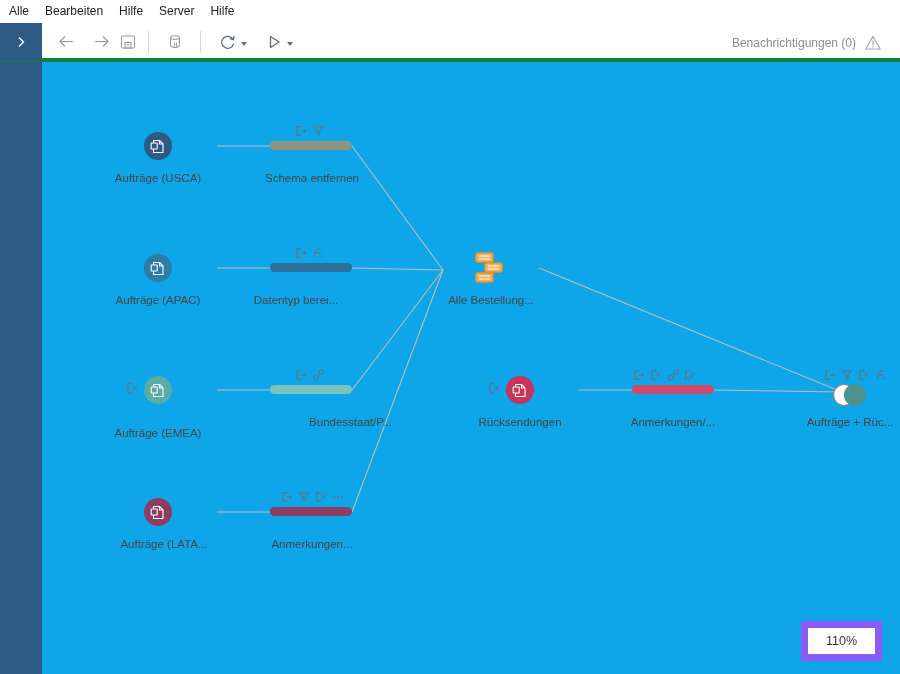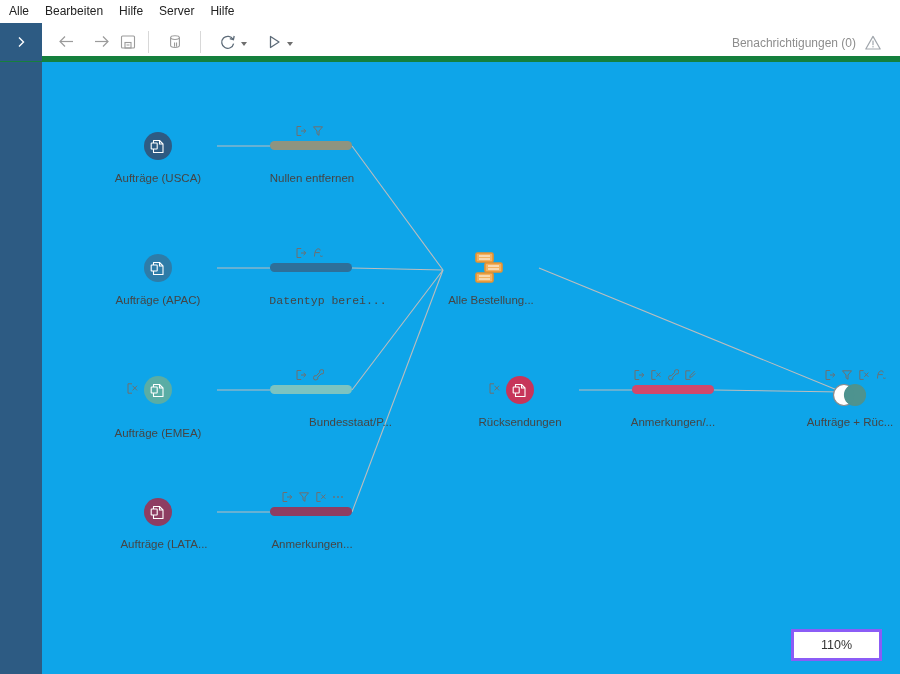--- a/index.html
+++ b/index.html
@@ -22,21 +22,21 @@
   }
   .menu-item{
     font-size:12px;color:#222222;
     padding:0 9px 0 0;margin-right:7px;
     white-space:nowrap;line-height:23px;cursor:default;
   }
   
   #toolbar{
     position:absolute;left:0;top:23px;width:900px;height:39px;
     background:#ffffff;
-    border-bottom:6px solid #15803d;
+    border-bottom:4px solid #15803d;
     box-sizing:border-box;
   }
   #sidebar-toggle{
     position:absolute;left:0;top:0;width:42px;height:38px;
     background:#2d5b83;
     display:flex;align-items:center;justify-content:center;
     cursor:pointer;
   }
   #sidebar-toggle svg{display:block;}
   .tb-btn{
@@ -89,22 +89,22 @@
   }
   .step-icons{
     position:absolute;display:flex;gap:5px;align-items:center;
     height:14px;
   }
   .step-icons svg{display:block;}
   .pre-icon{position:absolute;}
   
   #zoom-box{
     position:absolute;right:18px;bottom:13px;
-    background:#ffffff;border:3px solid #8b5cf6;
-    padding:6px 27px;font-size:12.5px;color:#333;
+    background:#ffffff;border:7px solid #8b5cf6;
+    padding:6px 18px;font-size:12.5px;color:#333;
     cursor:pointer;
   }
 </style>
 </head>
 <body>
 
 <div id="menubar">
   <div class="menu-item">Alle</div>
   <div class="menu-item">Bearbeiten</div>
   <div class="menu-item">Hilfe</div>
@@ -240,21 +240,21 @@
             <path d="M6,6 h4.4 M8.6,3.8 L10.8,6 L8.6,8.2" fill="none" stroke="#6f6f6f" stroke-width="1"></path>
           </svg>
       </span>
       <span>
         <svg width="12" height="12" viewBox="0 0 12 12">
             <polygon points="1.5,1.8 10.5,1.8 7,6 7,10.3 5,8.8 5,6" fill="none" stroke="#6f6f6f" stroke-width="1" stroke-linejoin="round"></polygon>
           </svg>
       </span>
     </div>
     <div class="step-bar" style="left:228px;top:79px;width:82px;background:#8e9480;"></div>
-    <div class="node-label" style="left:190px;top:110px;width:160px;">Nullen entfernen</div>
+    <div class="node-label" style="left:190px;top:110px;width:160px;">Schema entfernen</div>
   </div>
 
   <div class="node">
     <div class="node-icon" style="left:102px;top:192px;width:28px;height:28px;background:#2e7ca8;">
       <svg width="17" height="17" viewBox="0 0 17 17">
         <path d="M3.5,2.5 h6 l3.5,3.5 v8.5 h-9.5 z" fill="none" stroke="#ffffff" stroke-width="1.1" stroke-linejoin="round"></path>
         <path d="M9.5,2.5 v3.5 h3.5" fill="none" stroke="#ffffff" stroke-width="1.1"></path>
         <rect x="1.2" y="5" width="6" height="6" rx="0.6" fill="#2e7ca8" stroke="#ffffff" stroke-width="1.1"></rect>
       </svg>
     </div>
@@ -271,21 +271,21 @@
       </span>
       <span>
         <svg width="12" height="12" viewBox="0 0 12 12">
             <path d="M2.5,9.5 C2.5,5 4,1.8 6.3,1.8 C7.6,1.8 8.2,2.6 8.2,3.5" fill="none" stroke="#6f6f6f" stroke-width="1"></path>
             <path d="M3.2,5.6 h4.6" fill="none" stroke="#6f6f6f" stroke-width="1"></path>
             <path d="M8,8.6 C9,9.6 10,9.6 10.6,9" fill="none" stroke="#6f6f6f" stroke-width="1"></path>
           </svg>
       </span>
     </div>
     <div class="step-bar" style="left:228px;top:201px;width:82px;background:#2e6f99;"></div>
-    <div class="node-label" style="left:206px;top:232px;width:160px;font-family:Liberation Mono, monospace;">Datentyp berei...</div>
+    <div class="node-label" style="left:174px;top:232px;width:160px;">Datentyp berei...</div>
   </div>
 
   <div class="node">
     <div class="pre-icon" style="left:84px;top:320px;">
       <svg width="13" height="13" viewBox="0 0 13 13">
         <path d="M2,1.8 h4 M2,1.8 v9.4 M2,11.2 h4" fill="none" stroke="#6f6f6f" stroke-width="1"></path>
         <path d="M6.6,3.8 L11,8.4 M11,3.8 L6.6,8.4" fill="none" stroke="#6f6f6f" stroke-width="1"></path>
       </svg>
     </div>
     <div class="node-icon" style="left:102px;top:314px;width:28px;height:28px;background:#5aada5;">

